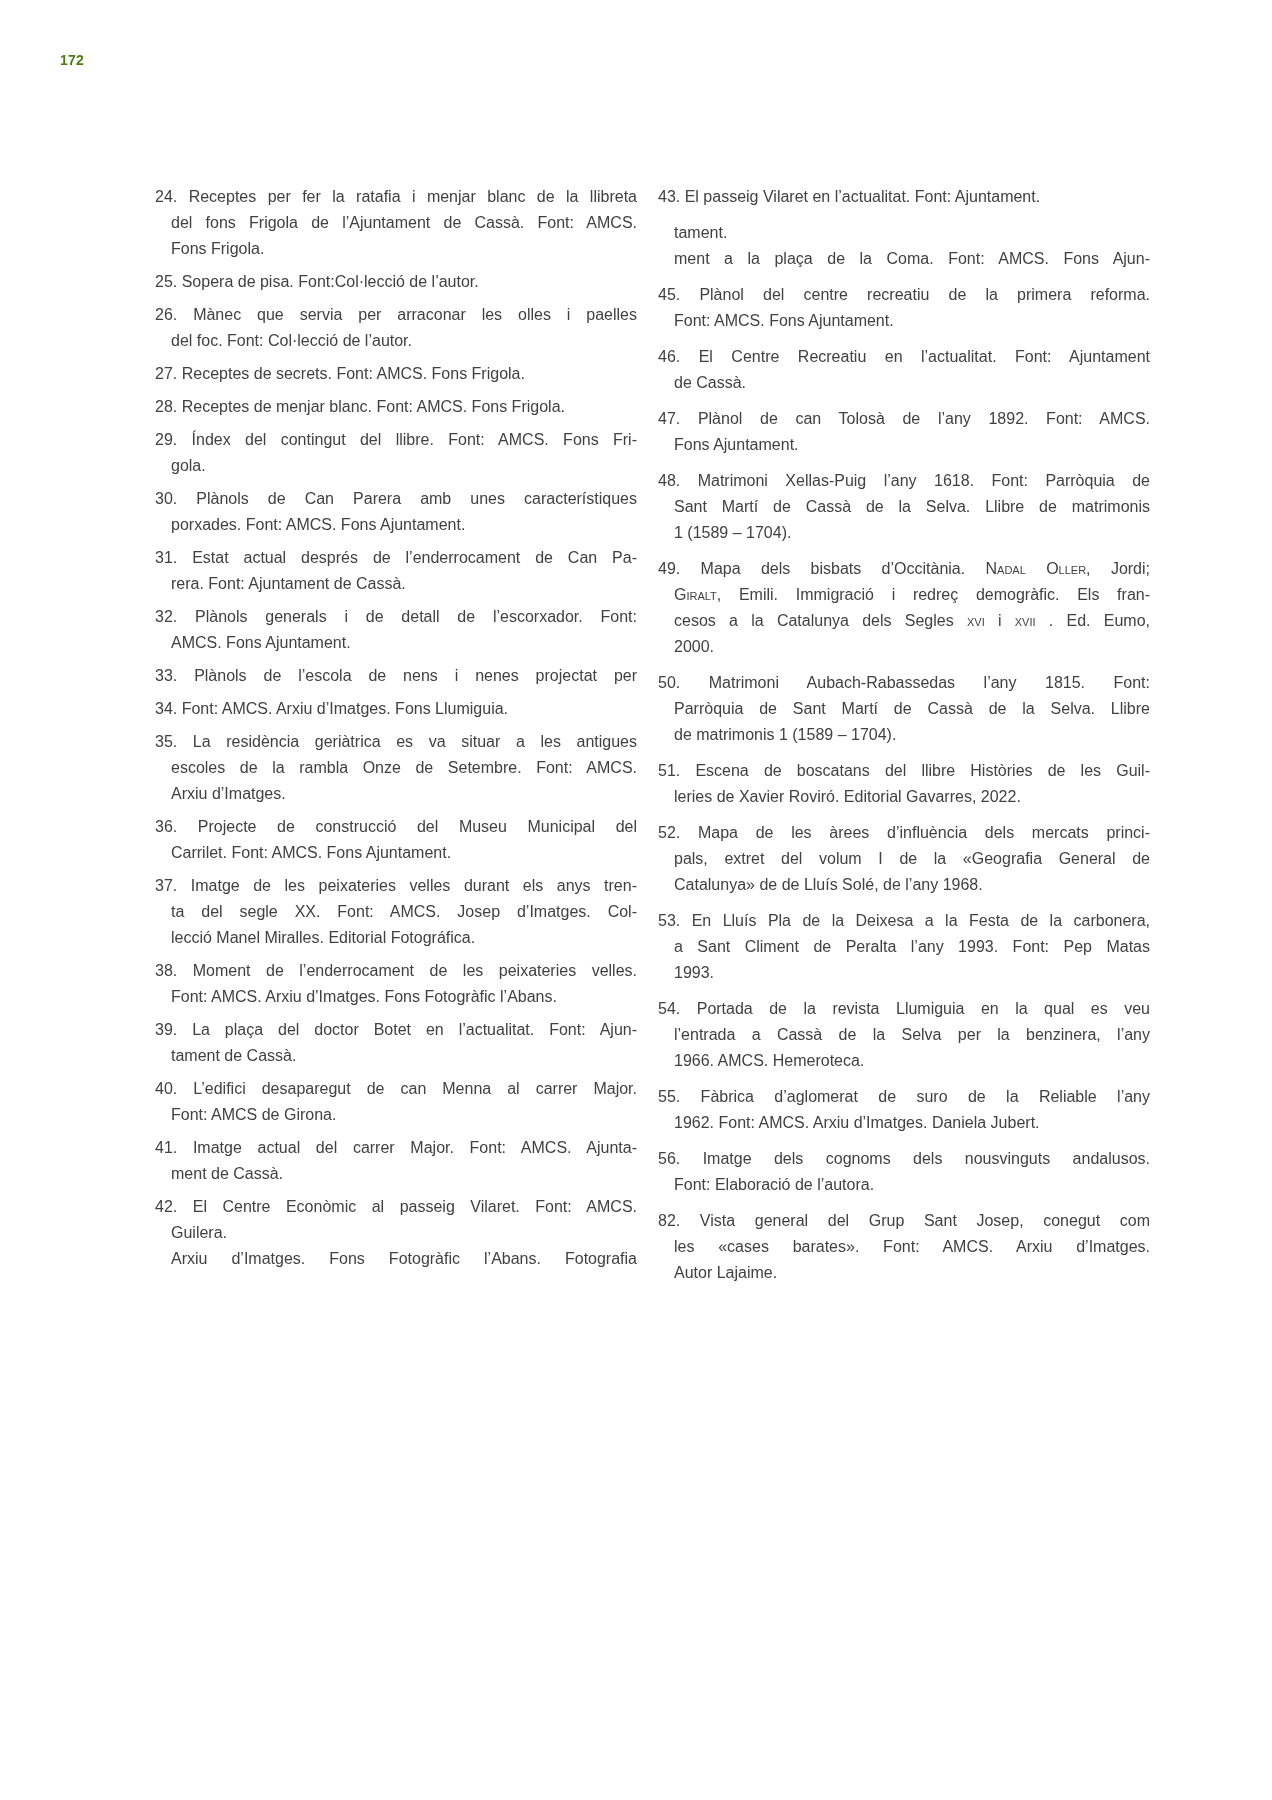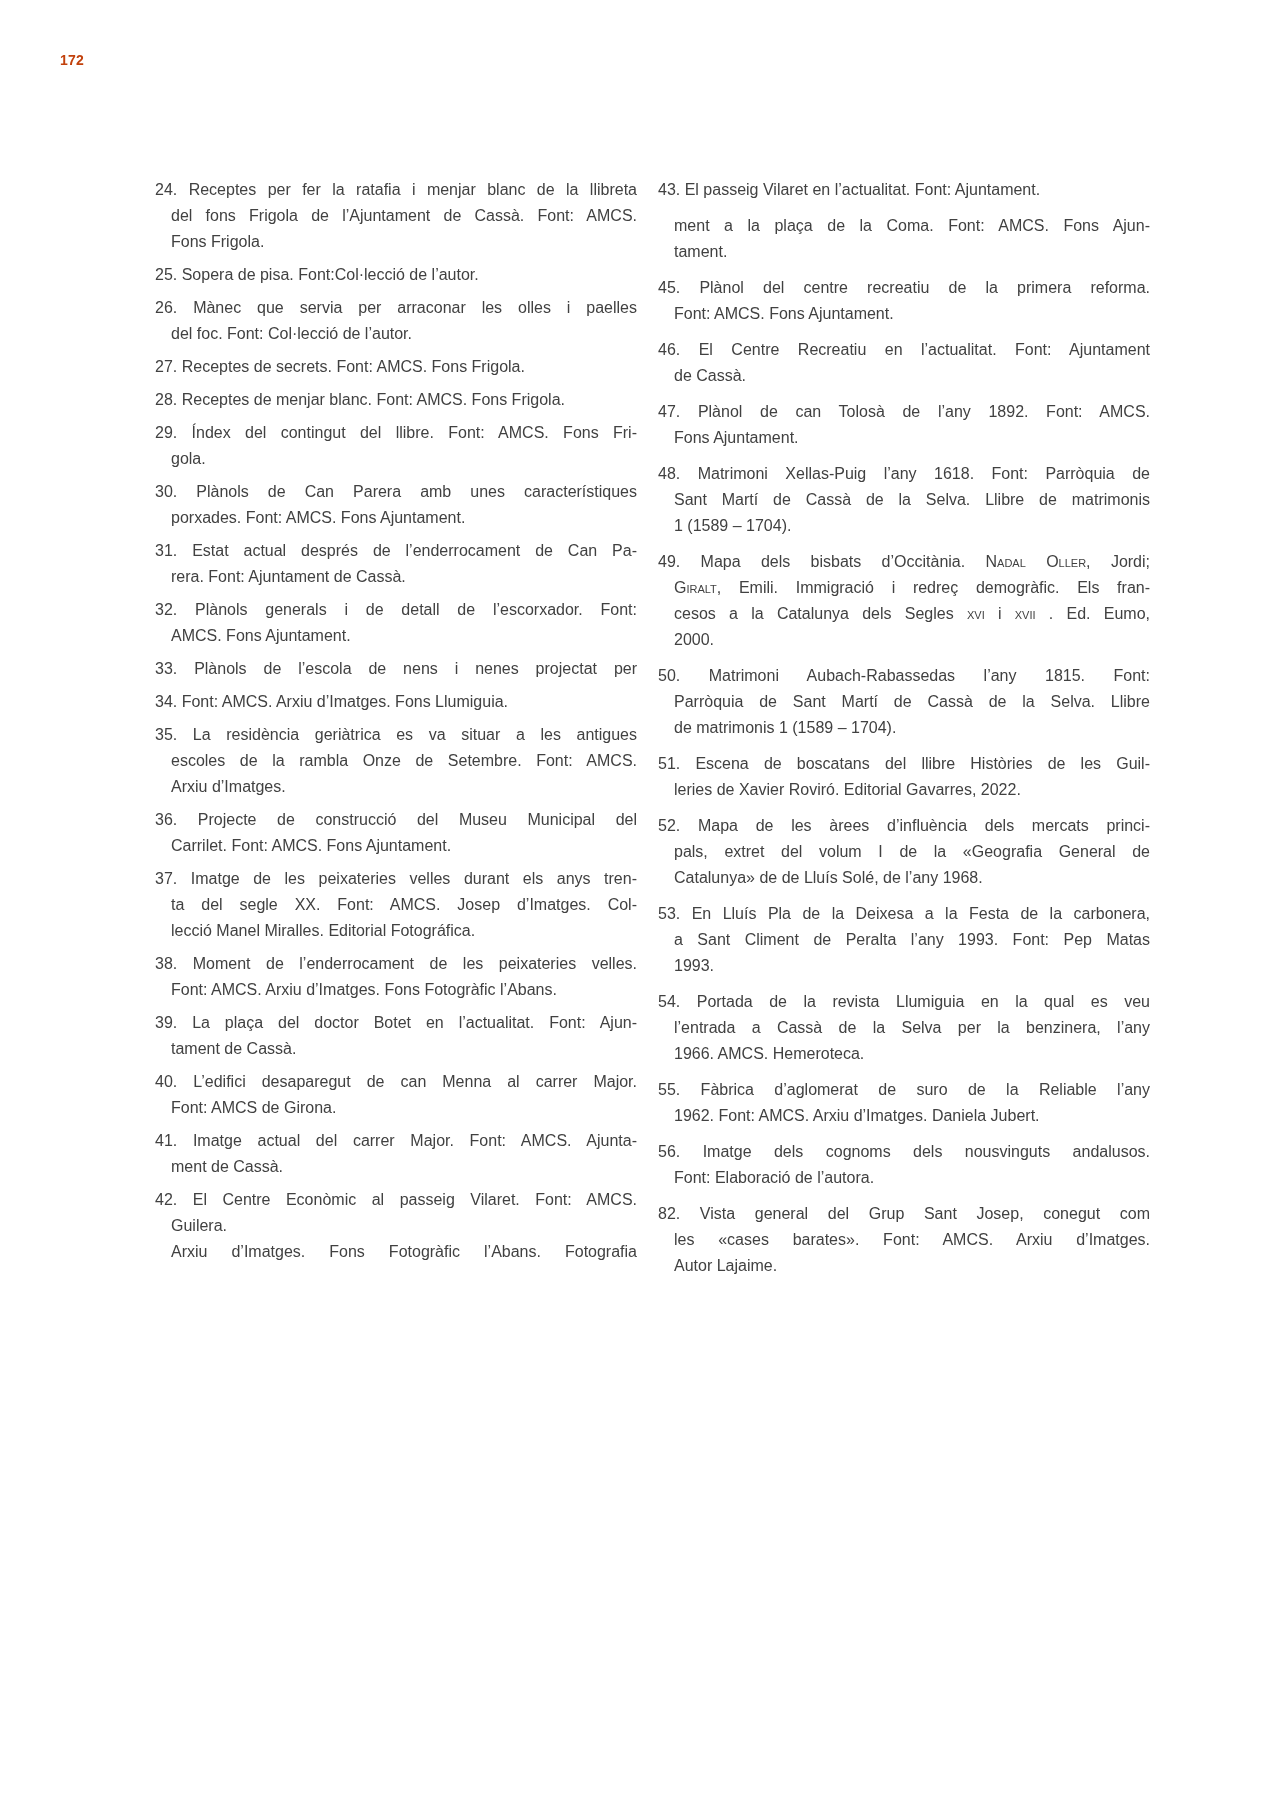--- a/index.html
+++ b/index.html
@@ -15,27 +15,27 @@
     color: #414141;
     font-family: "Liberation Sans", "DejaVu Sans", sans-serif;
     overflow: hidden;
   }
   .page-number {
     position: absolute;
     left: 60px;
     top: 52px;
     font-size: 14px;
     font-weight: bold;
-    color: #c2410c;
+    color: #4d7c0f;
     letter-spacing: 0.2px;
   }
   .content {
     position: absolute;
     left: 155px;
-    top: 177px;
+    top: 184px;
     display: flex;
   }
   .col { display: block; }
   .col-left  { width: 482px; margin-right: 21px; }
   .col-right { width: 492px; }
   .item {
     padding-left: 16px;
     font-size: 16px;
     line-height: 26px;
     color: #414141;
@@ -133,22 +133,22 @@
           <div class="line first jl">42. El Centre Econòmic al passeig Vilaret. Font: AMCS.</div>
           <div class="line">Guilera.</div>
           <div class="line jl">Arxiu d’Imatges. Fons Fotogràfic l’Abans. Fotografia</div>
         </div>
       </div>
     <div class="col col-right">
         <div class="item">
           <div class="line first">43. El passeig Vilaret en l’actualitat. Font: Ajuntament.</div>
         </div>
         <div class="item">
+          <div class="line">tament.</div>
           <div class="line jl">ment a la plaça de la Coma. Font: AMCS. Fons Ajun-</div>
-          <div class="line">tament.</div>
         </div>
         <div class="item">
           <div class="line first jl">45. Plànol del centre recreatiu de la primera reforma.</div>
           <div class="line">Font: AMCS. Fons Ajuntament.</div>
         </div>
         <div class="item">
           <div class="line first jl">46. El Centre Recreatiu en l’actualitat. Font: Ajuntament</div>
           <div class="line">de Cassà.</div>
         </div>
         <div class="item">

